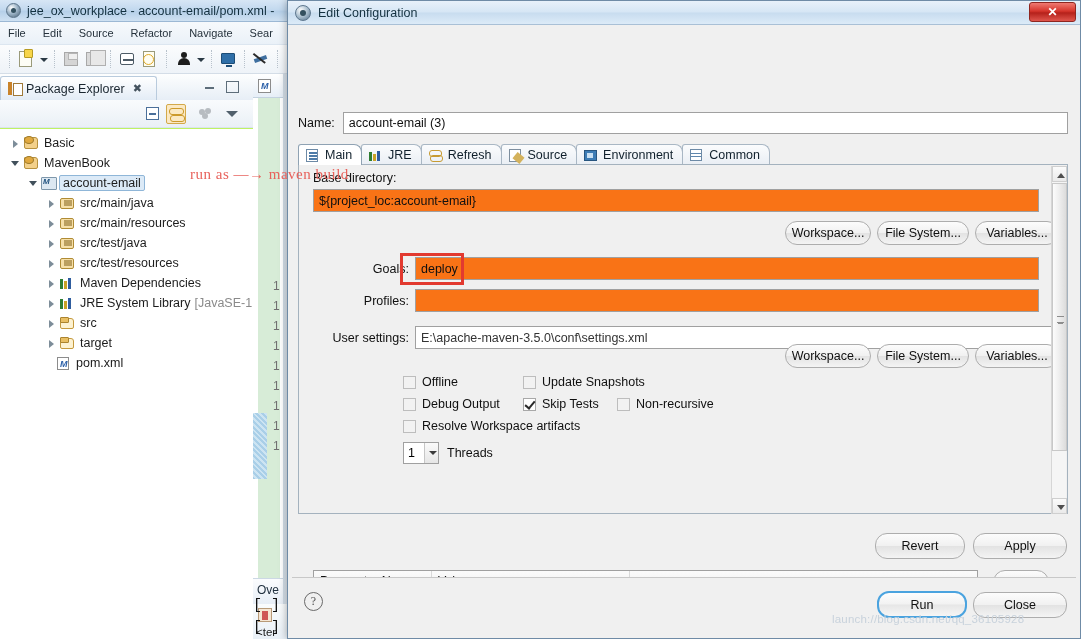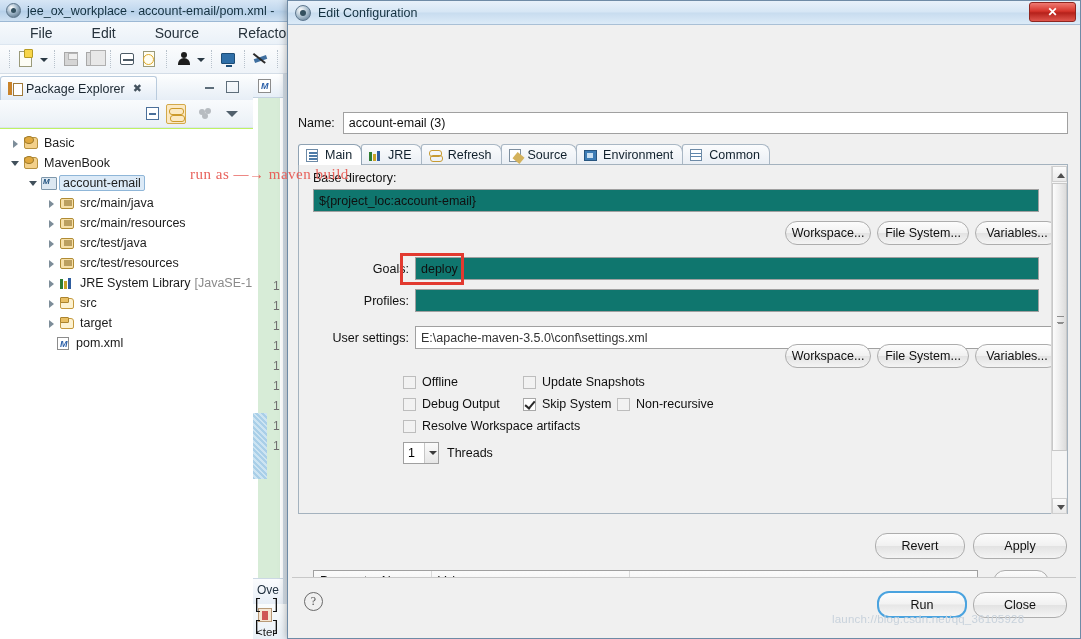--- a/index.html
+++ b/index.html
@@ -38,21 +38,21 @@
   }
   .ecl-title-text { font-size:12.5px; color:#13303f; white-space:nowrap; }
 
   .ecl-menubar {
     position:absolute; left:0; top:22px; width:1081px; height:23px;
     background: linear-gradient(180deg,#f6f9fc 0%, #eaf1f8 100%);
     border-bottom:1px solid #dce6f0;
     display:flex; align-items:center; padding-left:8px; gap:17px;
     overflow:hidden;
   }
-  .ecl-menu-item { font-size:14px; color:#26323c; white-space:nowrap;margin-left:22px; }
+  .ecl-menu-item { font-size:11px; color:#26323c; white-space:nowrap; }
 
   .ecl-toolbar {
     position:absolute; left:0; top:45px; width:1081px; height:29px;
     background: linear-gradient(180deg,#fbfcfd 0%, #eef3f8 100%);
     border-bottom:1px solid #d4dde7;
     display:flex; align-items:center; padding-left:6px; gap:3px;
     overflow:hidden;
   }
   .tb-ico { width:20px; height:20px; position:relative; flex:none; }
   .tb-sep { width:1px; height:18px; border-left:1px dotted #b8c2cc; margin:0 3px; flex:none; }
@@ -313,21 +313,21 @@
     border:1px solid #c8c8c8;
   }
   .ps-thumb::after{
     content:""; position:absolute; left:4px; top:132px; width:7px; height:5px;
     border-top:1px solid #8d8d8d; border-bottom:1px solid #8d8d8d;
     box-shadow:0 2px 0 -1px #8d8d8d;
   }
 
   .lbl { font-size:12.5px; color:#101010; }
   .field {
-    background:#0f766e; border:1px solid #a0a0a0; height:23px;
+    background:#f97316; border:1px solid #a0a0a0; height:23px;
     display:flex; align-items:center; padding-left:5px; font-size:12.5px; color:#101010;
   }
   .field.readonly { background:#fff; color:#333; }
 
   .btn {
     height:24px; background: linear-gradient(180deg,#fcfcfc 0%,#f1f1f1 48%,#e3e3e3 52%,#f4f4f4 100%);
     border:1px solid #adadad; border-radius:12px;
     display:flex; align-items:center; justify-content:center;
     font-size:12.5px; color:#101010; white-space:nowrap;
   }
@@ -524,20 +524,31 @@
         </div>
         <div class="tr-row" style="padding-left:46px">
           <span class="tr-arrow closed"></span>
           <span class="tr-icon">
             <i class="ti-lib">
                 <span style="left:0;height:10px;background:#2f7d32"></span>
                 <span style="left:4px;height:8px;background:#c9a227"></span>
                 <span style="left:8px;height:11px;background:#2f5d9e"></span>
               </i>
           </span>
+          <span class="tr-label">Maven Dependencies</span>
+        </div>
+        <div class="tr-row" style="padding-left:46px">
+          <span class="tr-arrow closed"></span>
+          <span class="tr-icon">
+            <i class="ti-lib">
+                <span style="left:0;height:10px;background:#2f7d32"></span>
+                <span style="left:4px;height:8px;background:#c9a227"></span>
+                <span style="left:8px;height:11px;background:#2f5d9e"></span>
+              </i>
+          </span>
           <span class="tr-label">JRE System Library</span>
           <span class="tr-label tr-dim" style="margin-left:4px">[JavaSE-1</span>
         </div>
         <div class="tr-row" style="padding-left:46px">
           <span class="tr-arrow closed"></span>
           <span class="tr-icon">
               <i class="ti-folder"></i>
             </span>
           <span class="tr-label">src</span>
         </div>
@@ -683,21 +694,21 @@
           <span class="cb dim"></span>
           <span>Update Snapshots</span>
         </div>
 
         <div class="cbrow" style="position:absolute;left:104px;top:232px">
           <span class="cb dim"></span>
           <span>Debug Output</span>
         </div>
         <div class="cbrow" style="position:absolute;left:224px;top:232px">
           <span class="cb checked"></span>
-          <span>Skip System</span>
+          <span>Skip Tests</span>
         </div>
         <div class="cbrow" style="position:absolute;left:318px;top:232px">
           <span class="cb dim"></span>
           <span>Non-recursive</span>
         </div>
 
         <div class="cbrow" style="position:absolute;left:104px;top:254px">
           <span class="cb dim"></span>
           <span>Resolve Workspace artifacts</span>
         </div>

